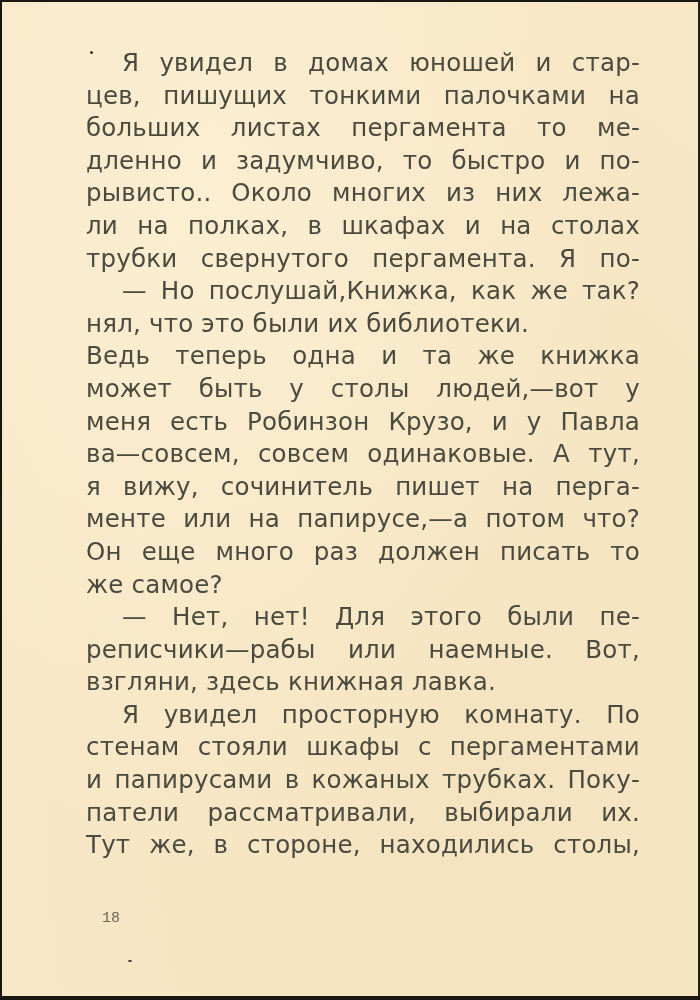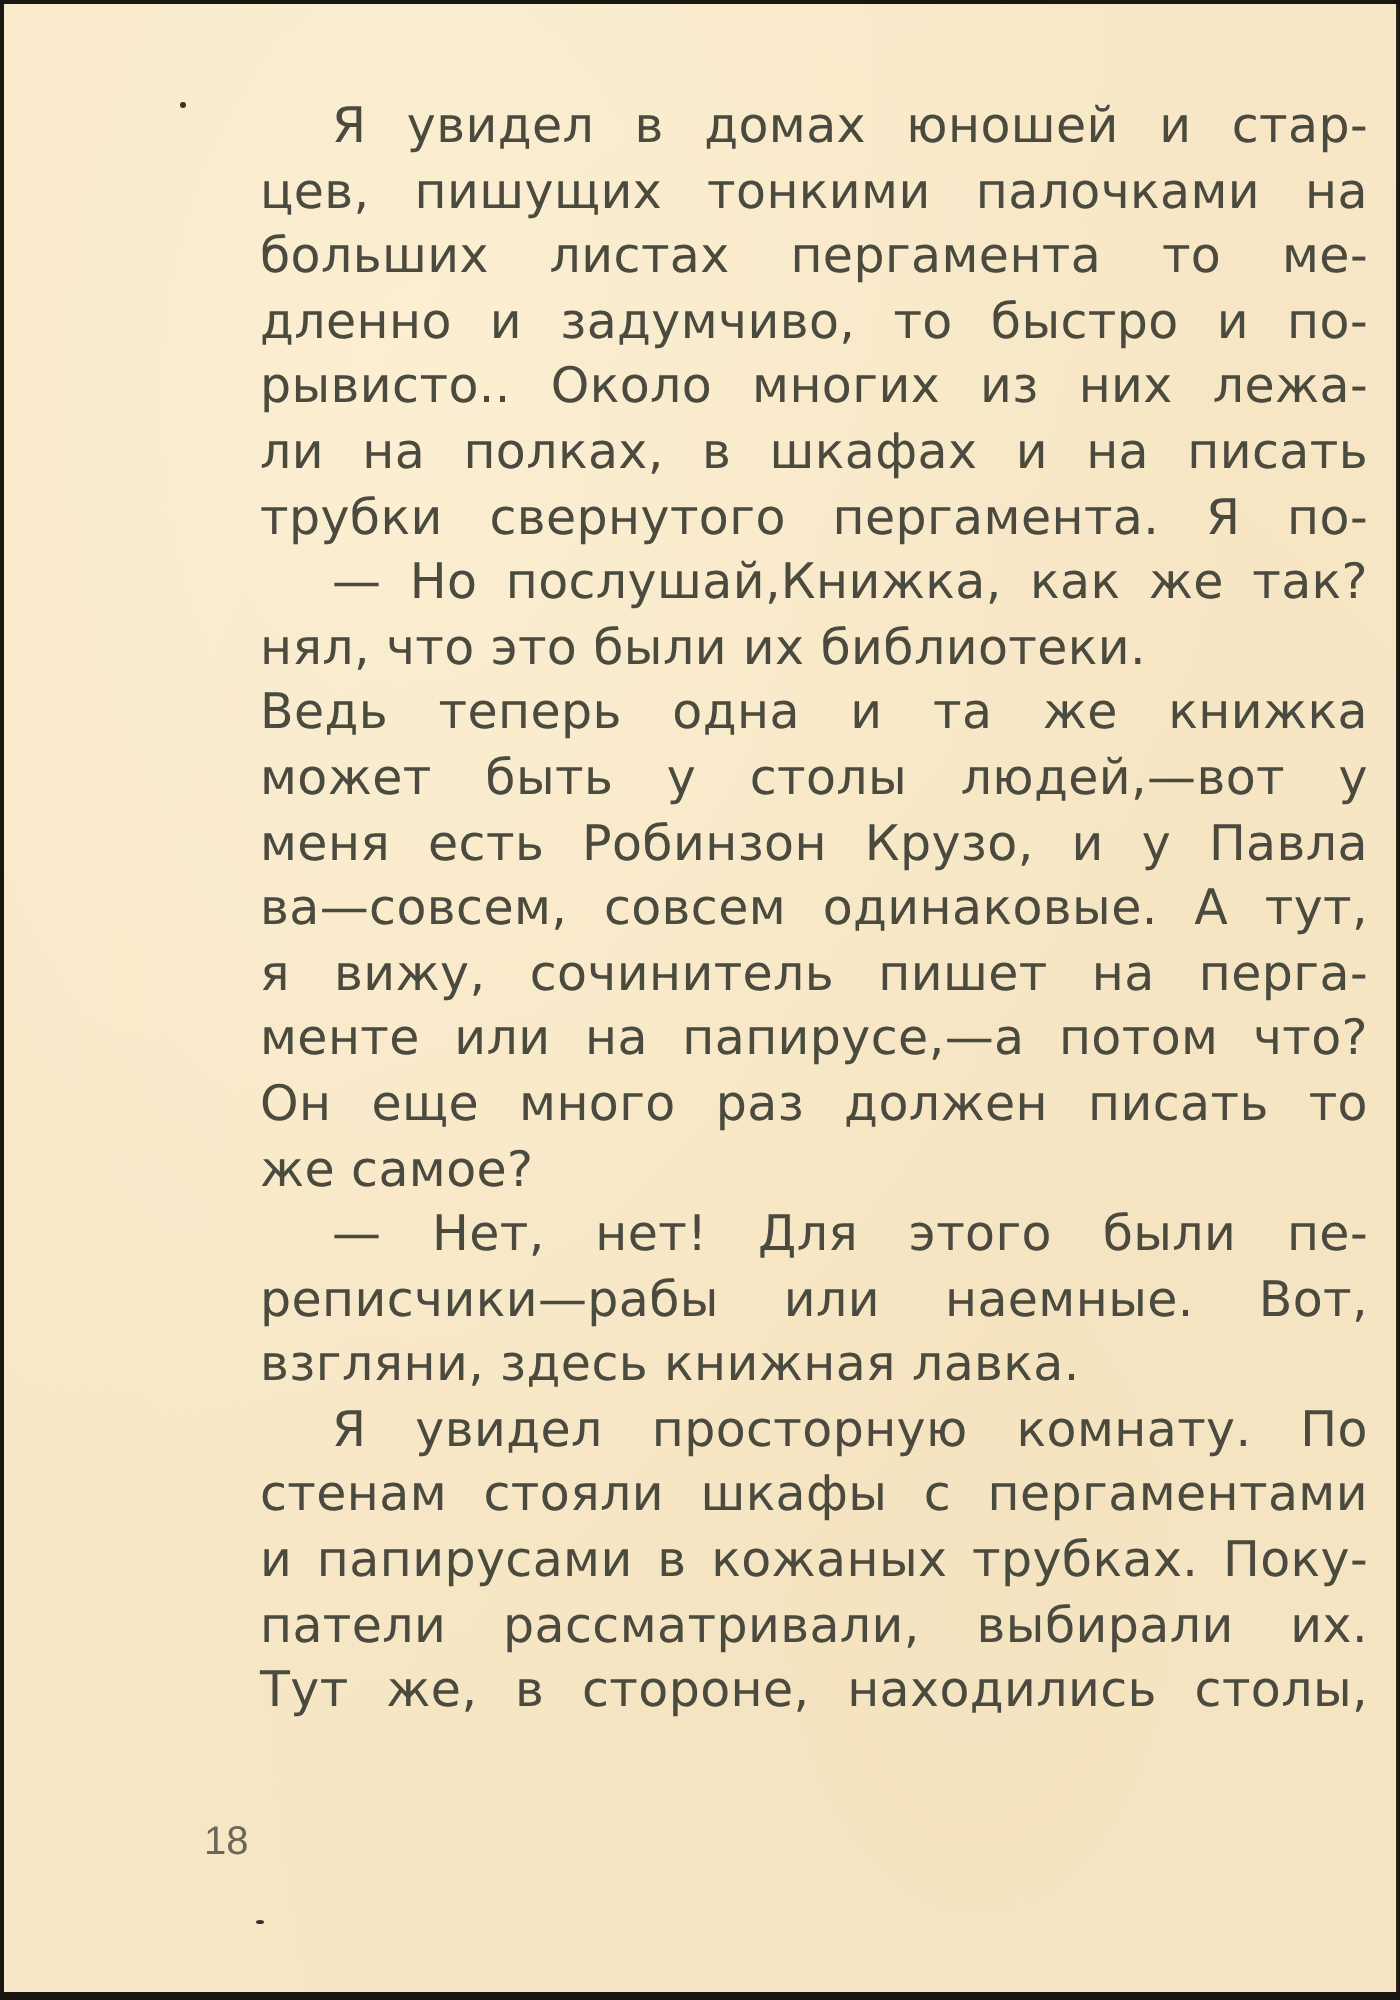--- a/index.html
+++ b/index.html
@@ -24,42 +24,41 @@
     }
     .text-block {
       position: absolute;
       left: 84px;
       top: 45px;
       width: 554px;
       font-family: "DejaVu Sans", sans-serif;
       font-size: 24.5px;
       color: #4a4a3e;
       letter-spacing: 0.2px;
-      margin-left: 44px;
     }
     .line {
       display: block;
       height: 32.6px;
       line-height: 32.6px;
       white-space: nowrap;
       text-align: justify;
       text-align-last: justify;
     }
     .line.last {
       text-align-last: left;
     }
     .line.indent {
       padding-left: 36px;
     }
     .page-number {
       position: absolute;
       left: 100px;
       top: 908px;
-      font-family: Liberation Sans, sans-serif;
-      font-size: 20px;
+      font-family: Liberation Mono, monospace;
+      font-size: 15px;
       color: #6a665a;
     }
     .speck {
       position: absolute;
       width: 3px;
       height: 3px;
       border-radius: 50%;
       background: #3a3328;
     }
   </style>
@@ -70,21 +69,21 @@
   <span class="speck" style="left:88px; top:49px;"></span>
   <span class="speck" style="left:126px; top:958px; width:4px; height:2px;"></span>
 
   <div class="text-block">
 
     <span class="line indent">Я увидел в домах юношей и стар-</span>
     <span class="line">цев, пишущих тонкими палочками на</span>
     <span class="line">больших листах пергамента то ме-</span>
     <span class="line">дленно и задумчиво, то быстро и по-</span>
     <span class="line">рывисто.. Около многих из них лежа-</span>
-    <span class="line">ли на полках, в шкафах и на писать</span>
+    <span class="line">ли на полках, в шкафах и на столах</span>
     <span class="line">трубки свернутого пергамента. Я по-</span>
     <span class="line indent">— Но послушай,Книжка, как же так?</span>
 
     <span class="line last">нял, что это были их библиотеки.</span>
     <span class="line">Ведь теперь одна и та же книжка</span>
     <span class="line">может быть у столы людей,—вот у</span>
     <span class="line">меня есть Робинзон Крузо, и у Павла</span>
     <span class="line">ва—совсем, совсем одинаковые. А тут,</span>
     <span class="line">я вижу, сочинитель пишет на перга-</span>
     <span class="line">менте или на папирусе,—а потом что?</span>

